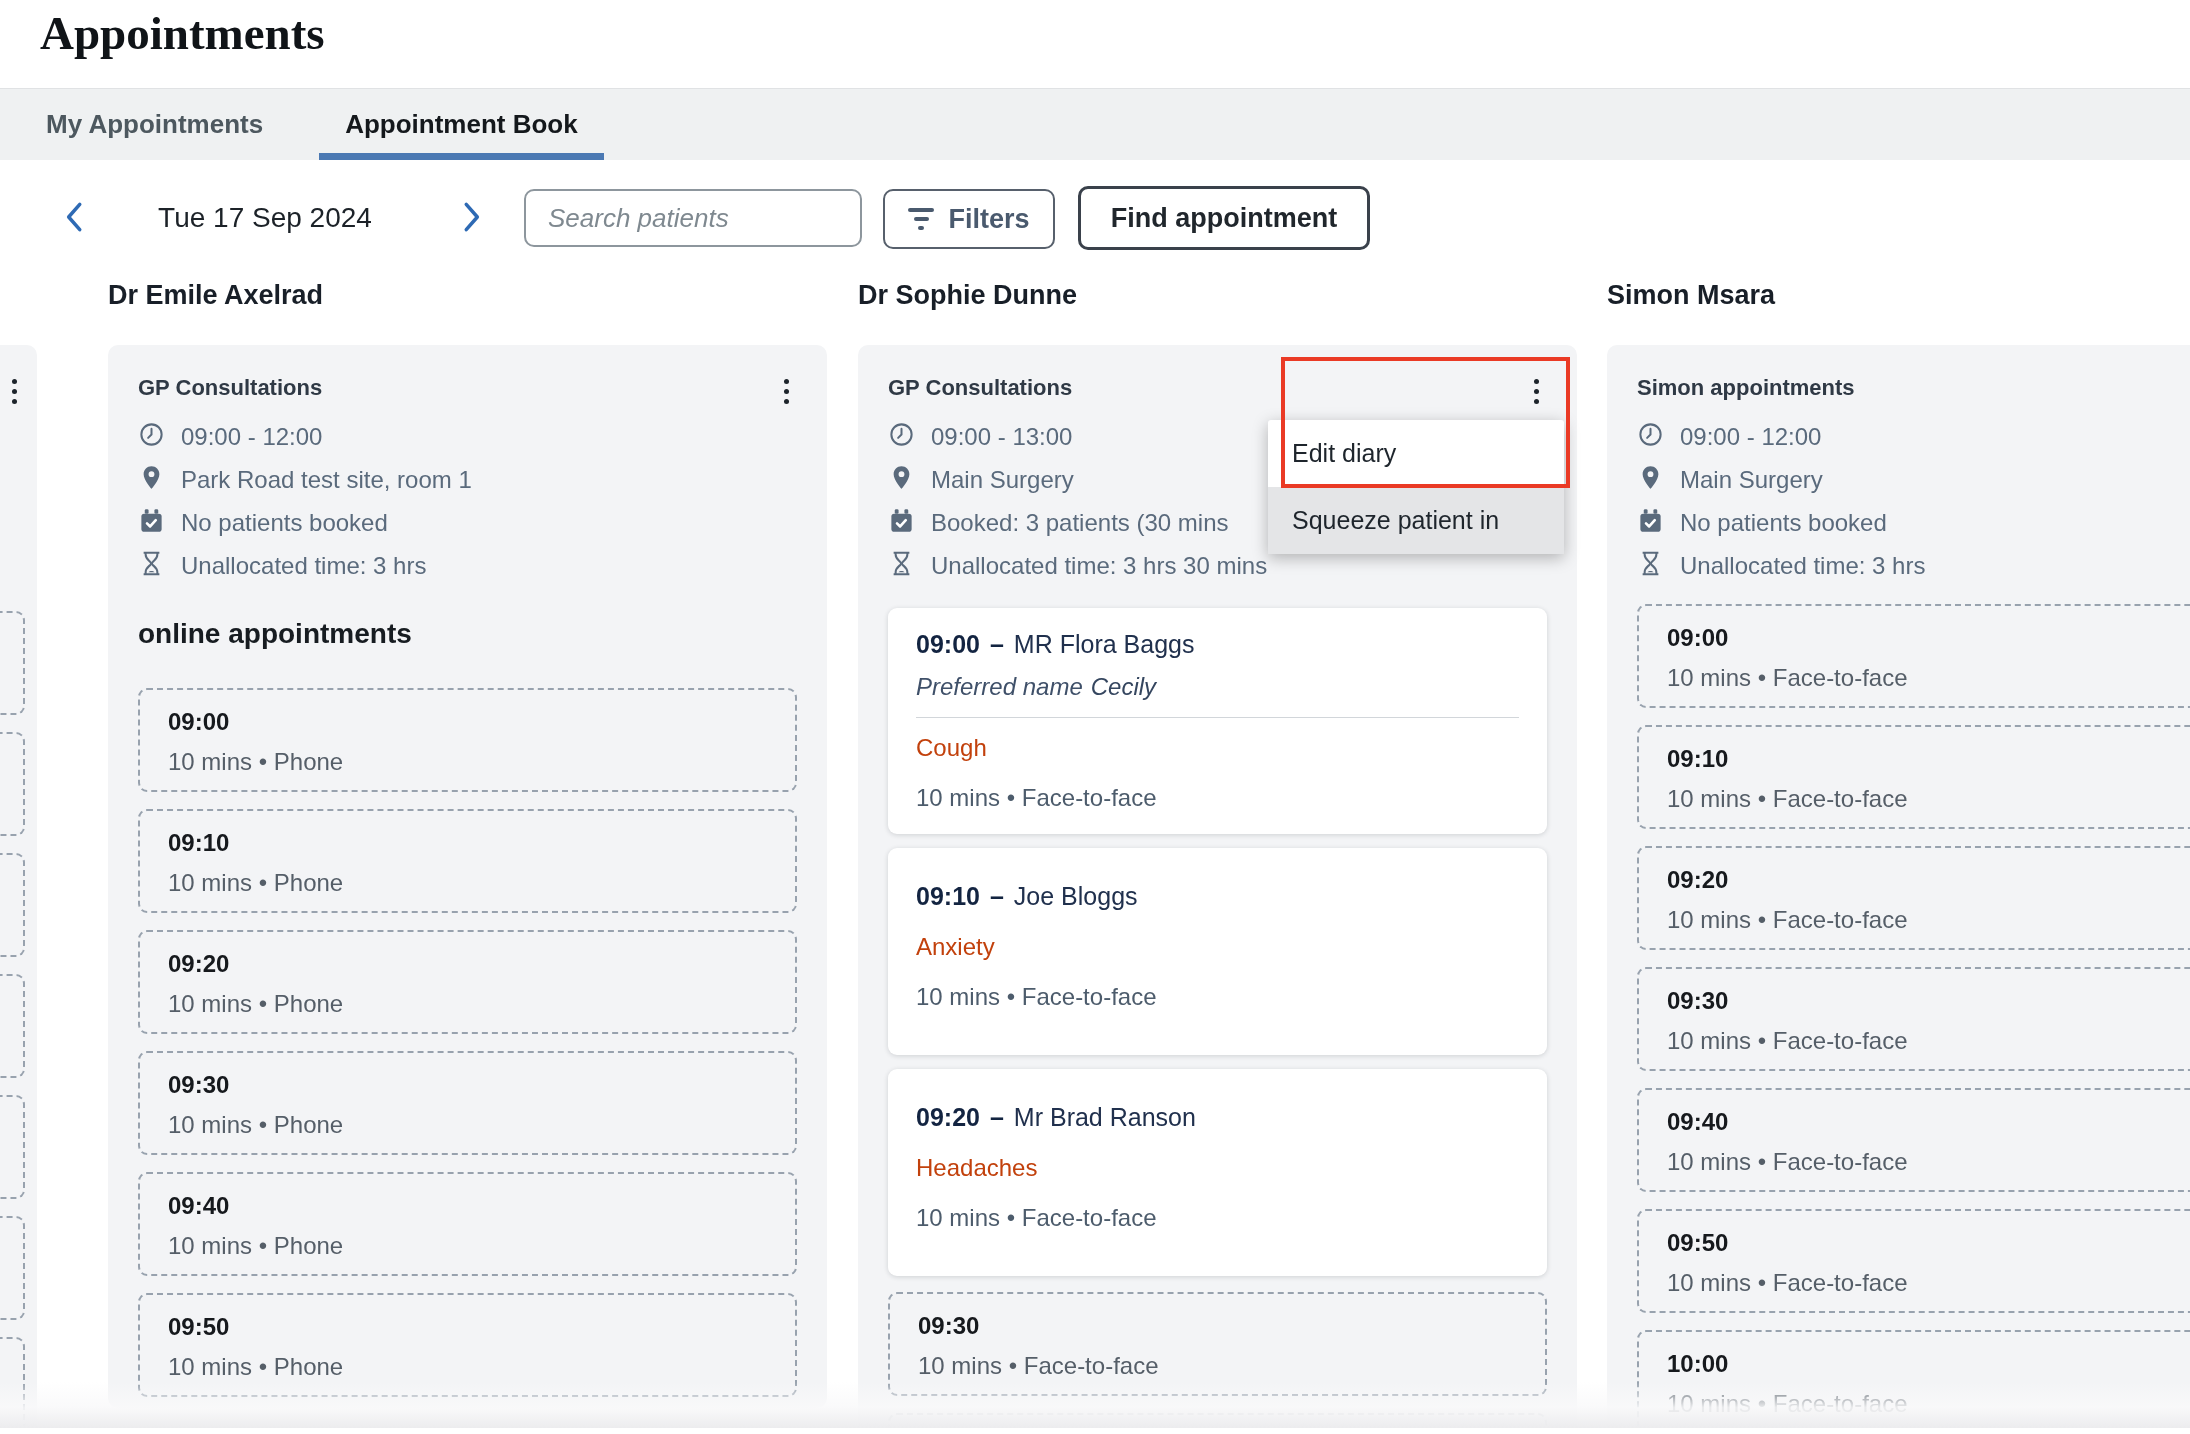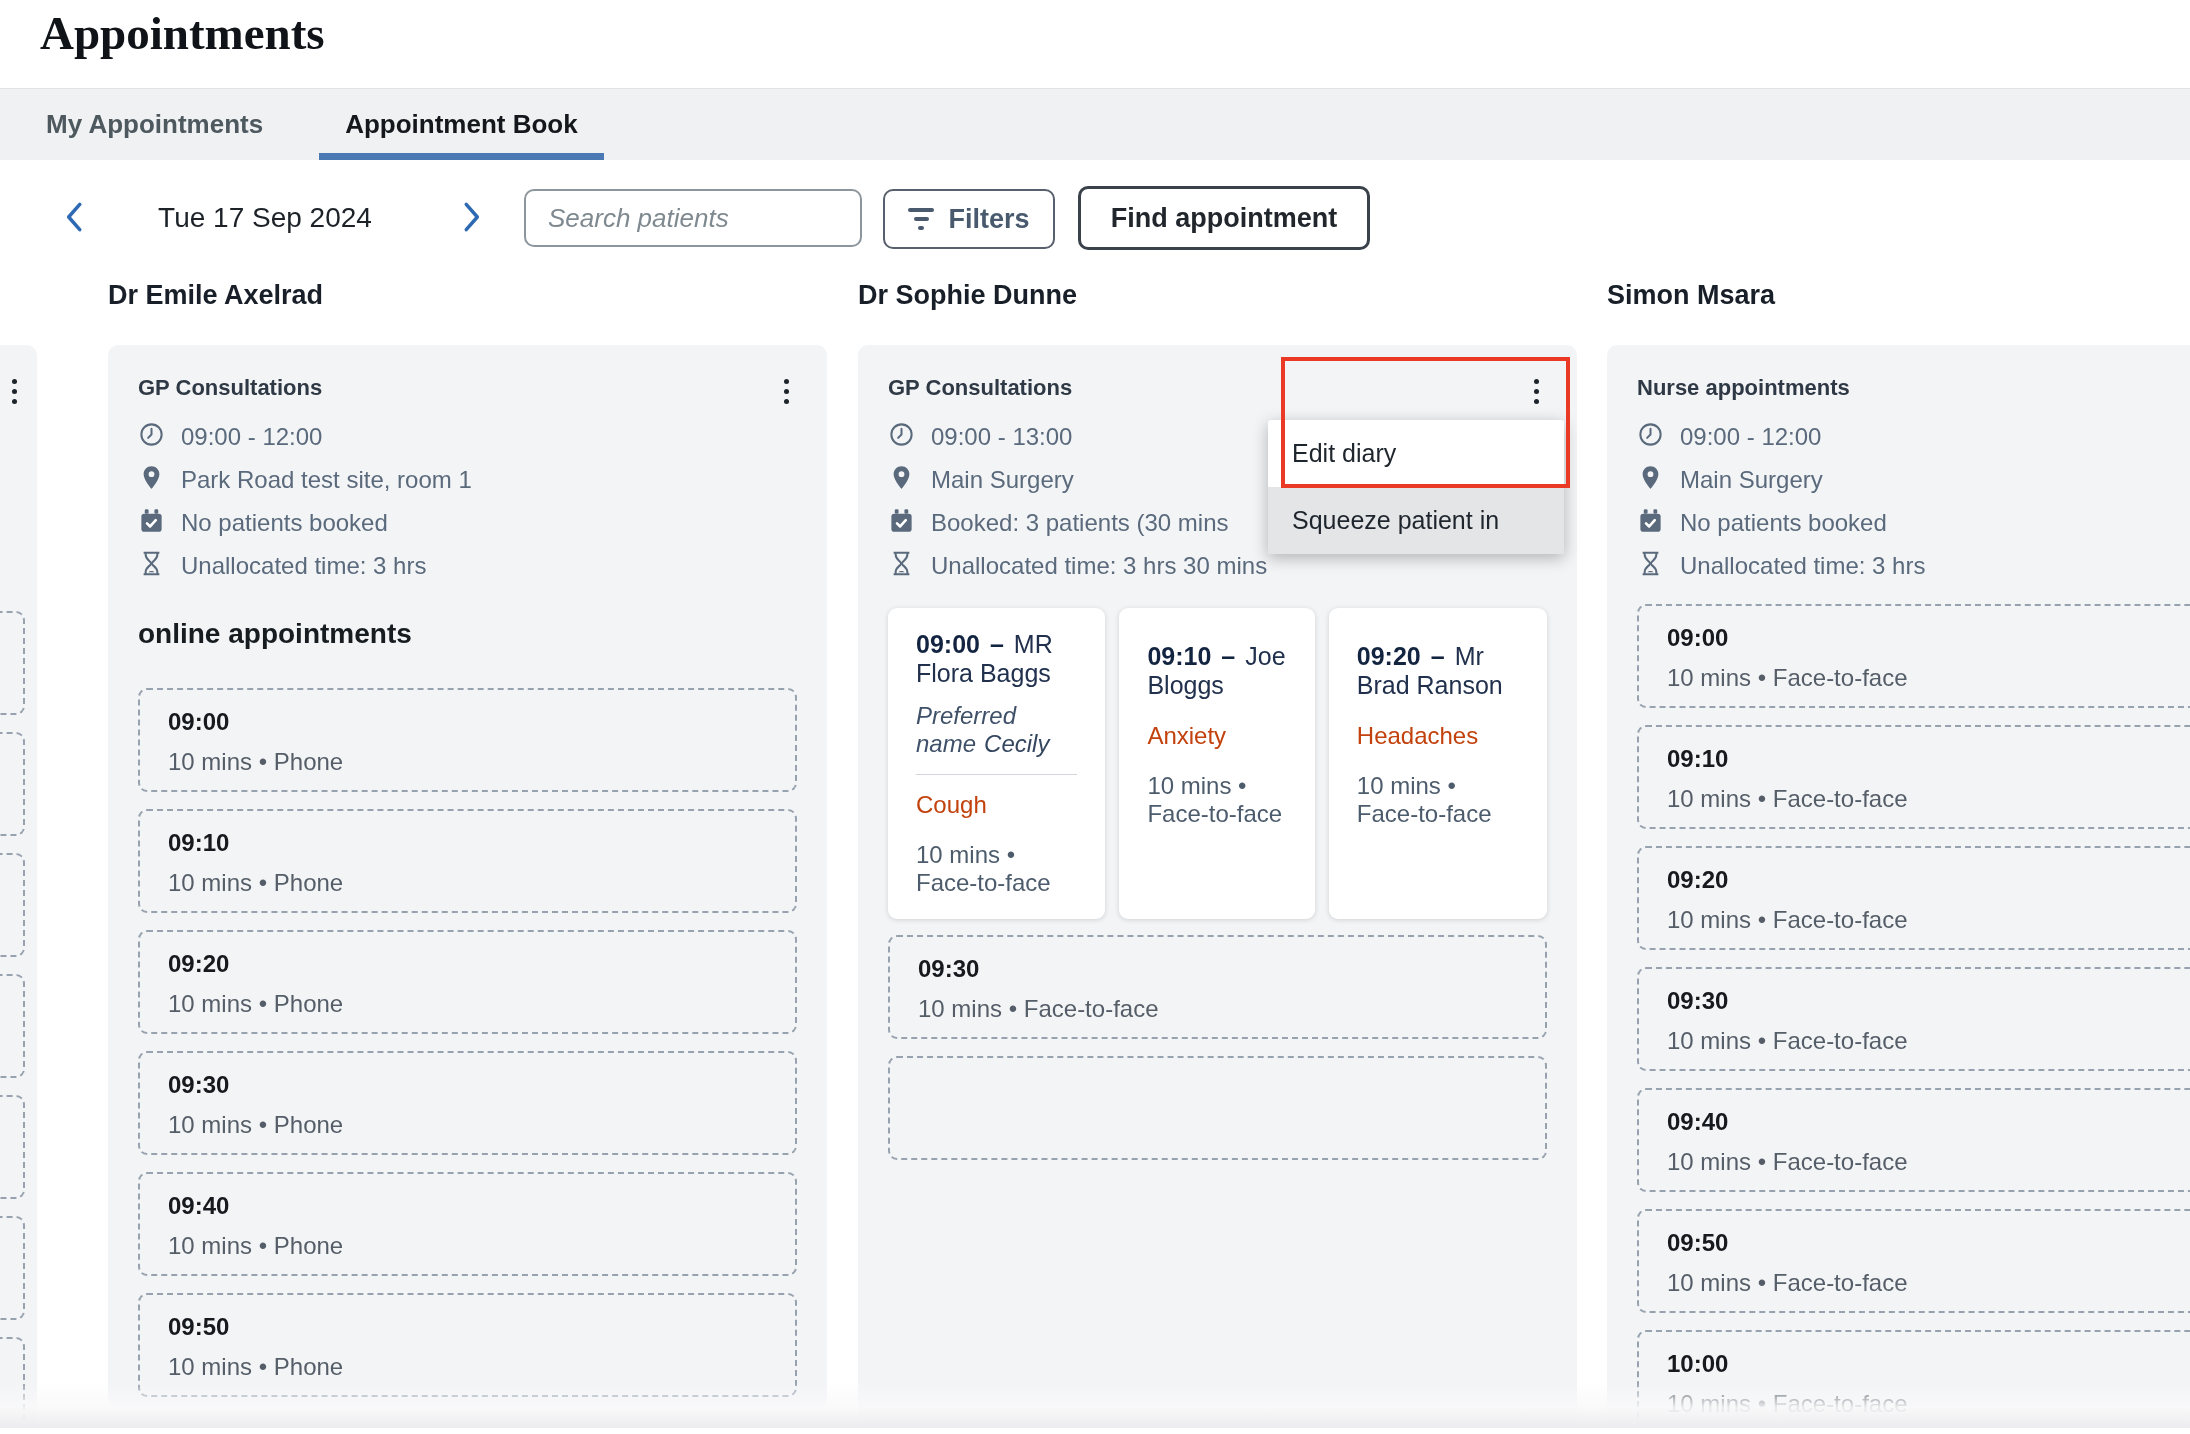--- a/index.html
+++ b/index.html
@@ -55,21 +55,21 @@
 
   .slots{display:flex;flex-direction:column;gap:17px;}
   .slots.first{margin-top:38px;}
   .slots.plain{margin-top:24px;}
   .slots.after-appts{margin-top:16px;}
   .slot{box-sizing:border-box;height:104px;border:2px dashed #98a2ae;border-radius:9px;
     padding:18px 0 0 28px;cursor:pointer;}
   .slot-time{font-size:24px;font-weight:bold;color:#16191d;}
   .slot-detail{margin-top:12px;font-size:24px;color:#555e68;}
 
-  .appts{margin-top:28px;display:flex;flex-direction:row;gap:14px;}
+  .appts{margin-top:28px;display:flex;flex-direction:column;gap:14px;}
   .appt{background:#fff;border-radius:9px;box-shadow:0 1px 5px rgba(20,30,40,.16);
     padding:22px 28px;box-sizing:border-box;cursor:pointer;}
   .appt--roomy{padding:34px 28px 44px;}
   .appt-line1{font-size:25px;color:#20304d;}
   .appt-time{font-weight:bold;color:#132441;}
   .appt-dash{font-weight:bold;color:#132441;margin:0 10px;}
   .preferred{margin-top:14px;font-size:24px;font-style:italic;color:#3f5069;}
   .preferred .pname{font-weight:normal;color:#35465f;margin-left:8px;}
   .appt-divider{margin-top:16px;border-top:1px solid #d2d6da;}
   .appt-reason{margin-top:16px;font-size:24px;color:#c2410c;}
@@ -300,21 +300,21 @@
       <div class="slot">
         <div class="slot-time">09:30</div>
         <div class="slot-detail">10 mins • Face-to-face</div>
       </div>
       <div class="slot"></div>
     </div>
   </div>
 
   <div class="col-card" style="left:1607px;width:760px;height:1160px;">
     <div class="card-head">
-      <span class="card-title">Nurse appointments</span>
+      <span class="card-title">Simon appointments</span>
     </div>
     <div class="meta">
       <div class="meta-row">
         <span><svg viewBox="0 0 24 24" fill="none" stroke="#5a6a7c" stroke-width="1.8">
               <circle cx="12" cy="12" r="9"></circle>
               <path d="M12 7v5l-3 3" stroke-linecap="round" stroke-linejoin="round"></path>
             </svg></span>
         <span>09:00 - 12:00</span>
       </div>
       <div class="meta-row">

